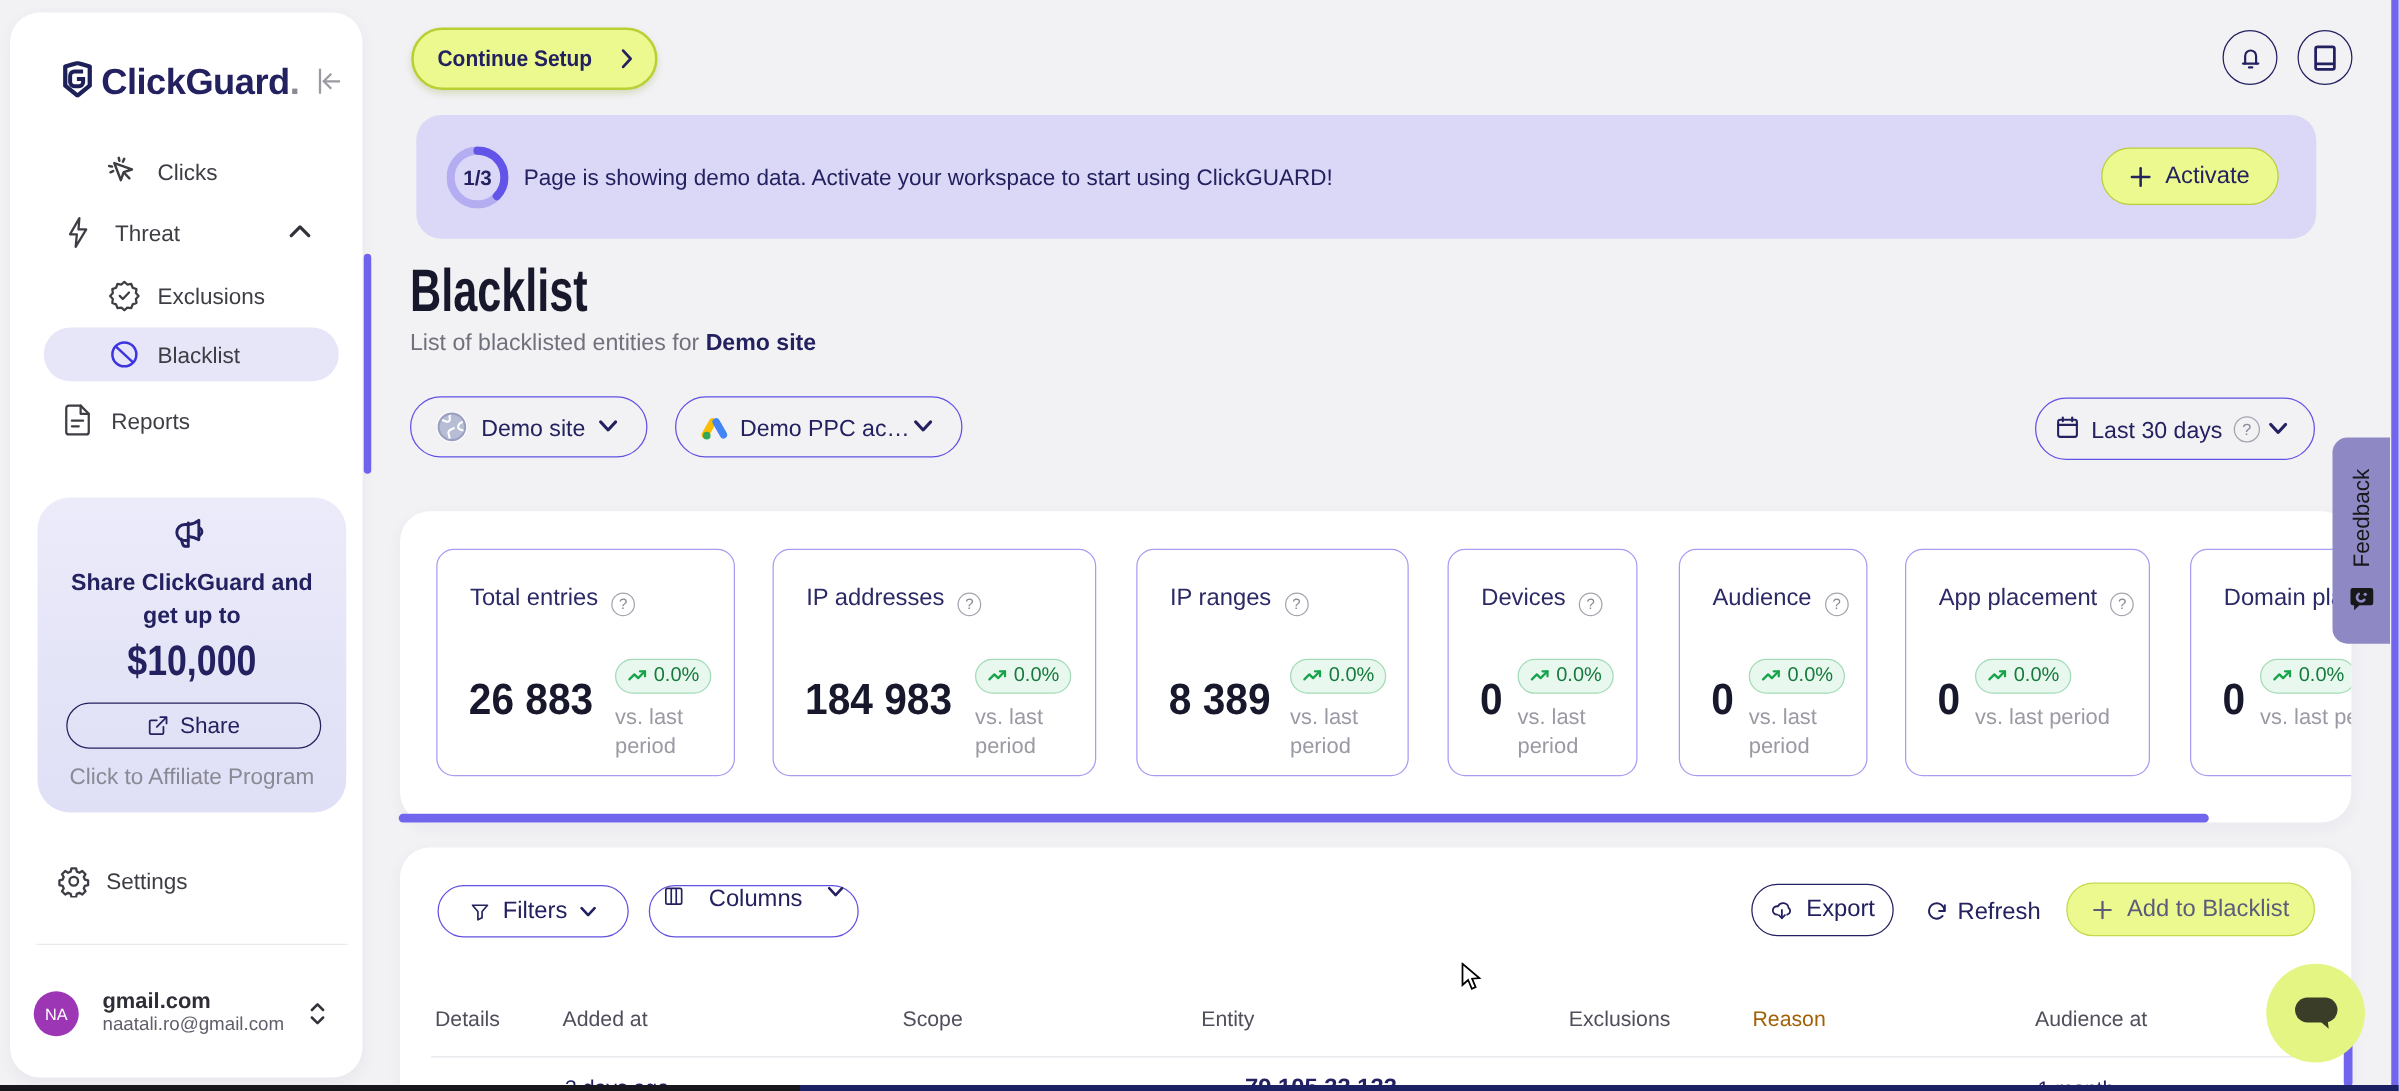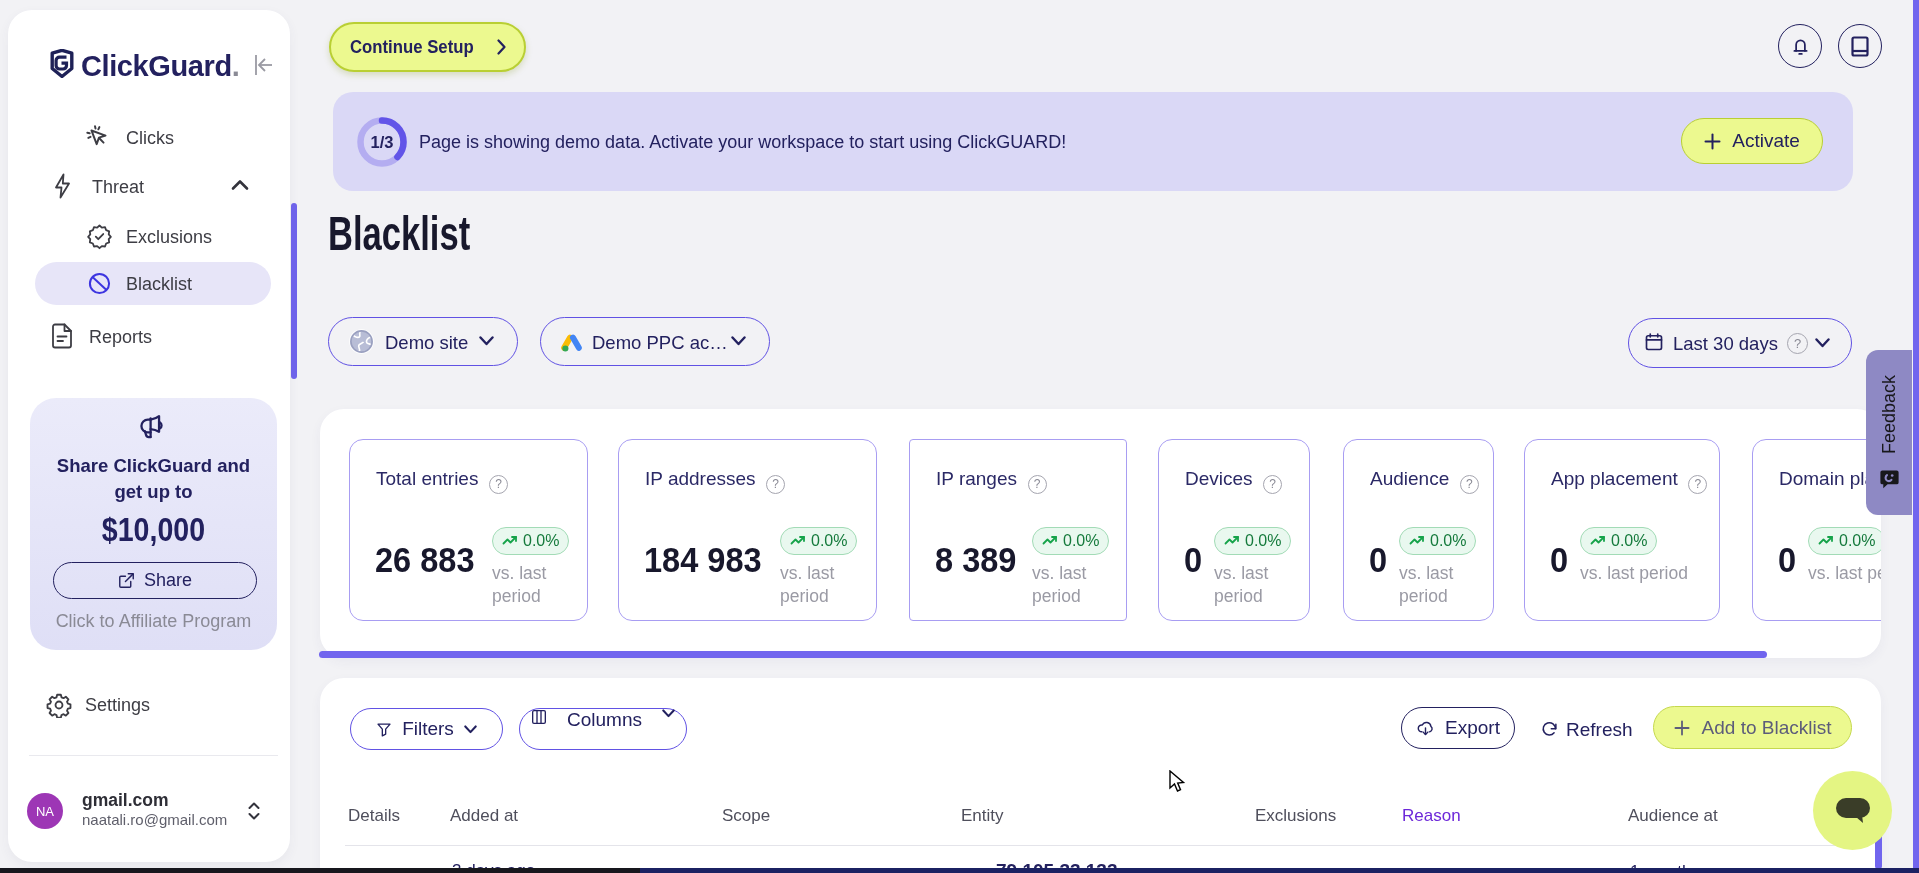--- a/index.html
+++ b/index.html
@@ -159,20 +159,21 @@
 <div class="abs navy" style="left:419px;top:132px;font-size:18px;">Page is showing demo data. Activate your workspace to start using ClickGUARD!</div>
 <div class="abs" style="left:1681px;top:118px;width:142px;height:46px;border-radius:23px;background:#ecf98f;border:1.5px solid #b9cf33;display:flex;align-items:center;justify-content:center;gap:11px;">
   <svg width="17" height="17" viewBox="0 0 17 17" fill="none" stroke="#23215f" stroke-width="2" stroke-linecap="round">
         <path d="M8.5 1.5 V15.5"></path>
         <path d="M1.5 8.5 H15.5"></path>
       </svg>
   <span class="navy" style="font-size:19px;">Activate</span>
 </div>
 
 <div class="abs" style="left:328px;top:206px;font-size:48px;font-weight:700;color:#18182c;transform:scaleX(0.72);transform-origin:left;">Blacklist</div>
+<div class="abs" style="left:328px;top:263px;font-size:18.5px;color:#71717d;">List of blacklisted entities for <span class="navy" style="font-weight:700;">Demo site</span></div>
 
 <div class="abs" style="left:328px;top:317px;width:190px;height:49px;border:1.5px solid #6152e4;border-radius:25px;"></div>
 <div class="abs" style="left:349px;top:329px;width:25px;height:25px;">
   <svg width="25" height="25" viewBox="0 0 24 24">
         <circle cx="12" cy="12" r="11" fill="#b8bdd6"></circle>
         <path d="M12 1 a11 11 0 0 1 0 22 a11 11 0 0 1 0 -22 M4 6 c2 2 5 2.5 6 1.5 c1.5-1.5-1-3 1-5.5 M20.5 8 c-2.5 1-4.5 3-3.5 5 c.8 1.6 3.5 1 4.8 2.5 M10 21.5 c1-2.5-1.5-4-0.5-6 c.8-1.6 3-1.5 4.5-3" fill="none" stroke="#fff" stroke-width="1.6"></path>
         <circle cx="12" cy="12" r="10.2" fill="none" stroke="#9aa0c0" stroke-width="1.6"></circle>
       </svg>
 </div>
 <div class="abs navy" style="left:385px;top:332px;font-size:18.5px;">Demo site</div>
@@ -239,21 +240,21 @@
     <div style="height:28px;border:1px solid #a2dbb6;background:#e9f8ef;border-radius:14px;display:inline-flex;align-items:center;padding:0 9px;gap:5px;">
       <svg width="16" height="12" viewBox="0 0 16 12" fill="none" stroke="#16a34a" stroke-width="1.8" stroke-linecap="round" stroke-linejoin="round">
               <path d="M1.5 8.5 L5.5 4.5 L8.5 7.5 L14 2"></path>
               <path d="M10 2 H14 V6"></path>
             </svg>
       <span style="font-size:16px;color:#157a3c;">0.0%</span>
     </div>
     <div style="margin-top:7px;font-size:17.5px;color:#9a9aa4;line-height:23px;width:66px;">vs. last period</div>
   </div>
 </div>
-<div class="abs" style="left:589px;top:30px;width:218px;height:182px;border:1.5px solid #a89df2;border-radius:4px;background:#fff;">
+<div class="abs" style="left:589px;top:30px;width:218px;height:182px;border:1.5px solid #a89df2;border-radius:14px;background:#fff;">
   <div style="position:absolute;left:26px;top:28px;font-size:19px;color:#2b2966;white-space:nowrap;">IP ranges&nbsp; <span style="display:inline-block;vertical-align:-3px;width:19px;height:19px;border:1.5px solid #a5a5af;border-radius:50%;color:#8a8a95;font-size:12px;text-align:center;line-height:17px;">?</span></div>
   <div style="position:absolute;left:25px;top:102px;font-size:35px;font-weight:700;color:#18182c;white-space:nowrap;transform:scaleX(0.93);transform-origin:left;line-height:35px;">8 389</div>
   <div style="position:absolute;left:122px;top:87px;">
     <div style="height:28px;border:1px solid #a2dbb6;background:#e9f8ef;border-radius:14px;display:inline-flex;align-items:center;padding:0 9px;gap:5px;">
       <svg width="16" height="12" viewBox="0 0 16 12" fill="none" stroke="#16a34a" stroke-width="1.8" stroke-linecap="round" stroke-linejoin="round">
               <path d="M1.5 8.5 L5.5 4.5 L8.5 7.5 L14 2"></path>
               <path d="M10 2 H14 V6"></path>
             </svg>
       <span style="font-size:16px;color:#157a3c;">0.0%</span>
     </div>
@@ -362,21 +363,21 @@
         <path d="M1.5 8.5 H15.5"></path>
       </svg>
   <span style="font-size:19px;color:#5c5c7a;">Add to Blacklist</span>
 </div>
 
 <div class="abs" style="left:348px;top:806px;font-size:17px;color:#4f4f5c;">Details</div>
 <div class="abs" style="left:450px;top:806px;font-size:17px;color:#4f4f5c;">Added at</div>
 <div class="abs" style="left:722px;top:806px;font-size:17px;color:#4f4f5c;">Scope</div>
 <div class="abs" style="left:961px;top:806px;font-size:17px;color:#4f4f5c;">Entity</div>
 <div class="abs" style="left:1255px;top:806px;font-size:17px;color:#4f4f5c;">Exclusions</div>
-<div class="abs" style="left:1402px;top:806px;font-size:17px;color:#6d28d9;">Reason</div>
+<div class="abs" style="left:1402px;top:806px;font-size:17px;color:#a16207;">Reason</div>
 <div class="abs" style="left:1628px;top:806px;font-size:17px;color:#4f4f5c;">Audience at</div>
 <div class="abs" style="left:345px;top:845px;width:1515px;height:1px;background:#e4e4ea;"></div>
 <div class="abs navy" style="left:452px;top:861px;font-size:17px;">3 days ago</div>
 <div class="abs navy" style="left:996px;top:860px;font-size:19px;font-weight:700;">79.105.33.133</div>
 <div class="abs navy" style="left:1630px;top:862px;font-size:17px;">1 month</div>
 
 <div class="abs" style="left:1866px;top:350px;width:46px;height:165px;background:#8e89c4;border-radius:12px 0 0 12px;"></div>
 <div class="abs" style="left:1866px;top:360px;width:46px;height:110px;display:flex;align-items:center;justify-content:center;">
   <span style="writing-mode:vertical-rl;transform:rotate(180deg);font-size:18px;color:#18181b;">Feedback</span>
 </div>

